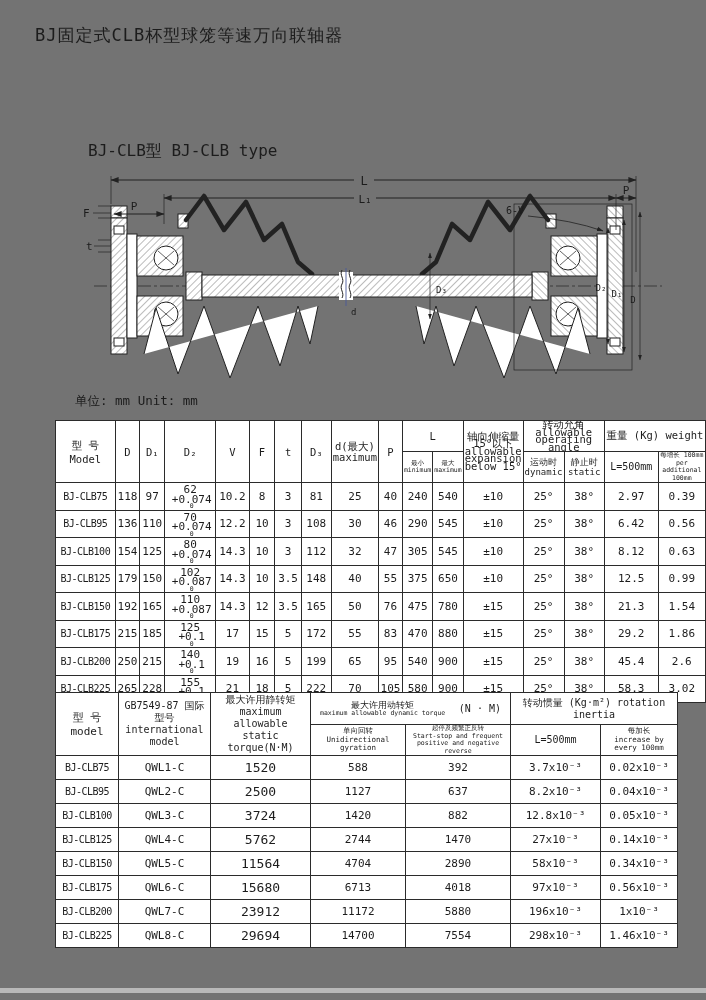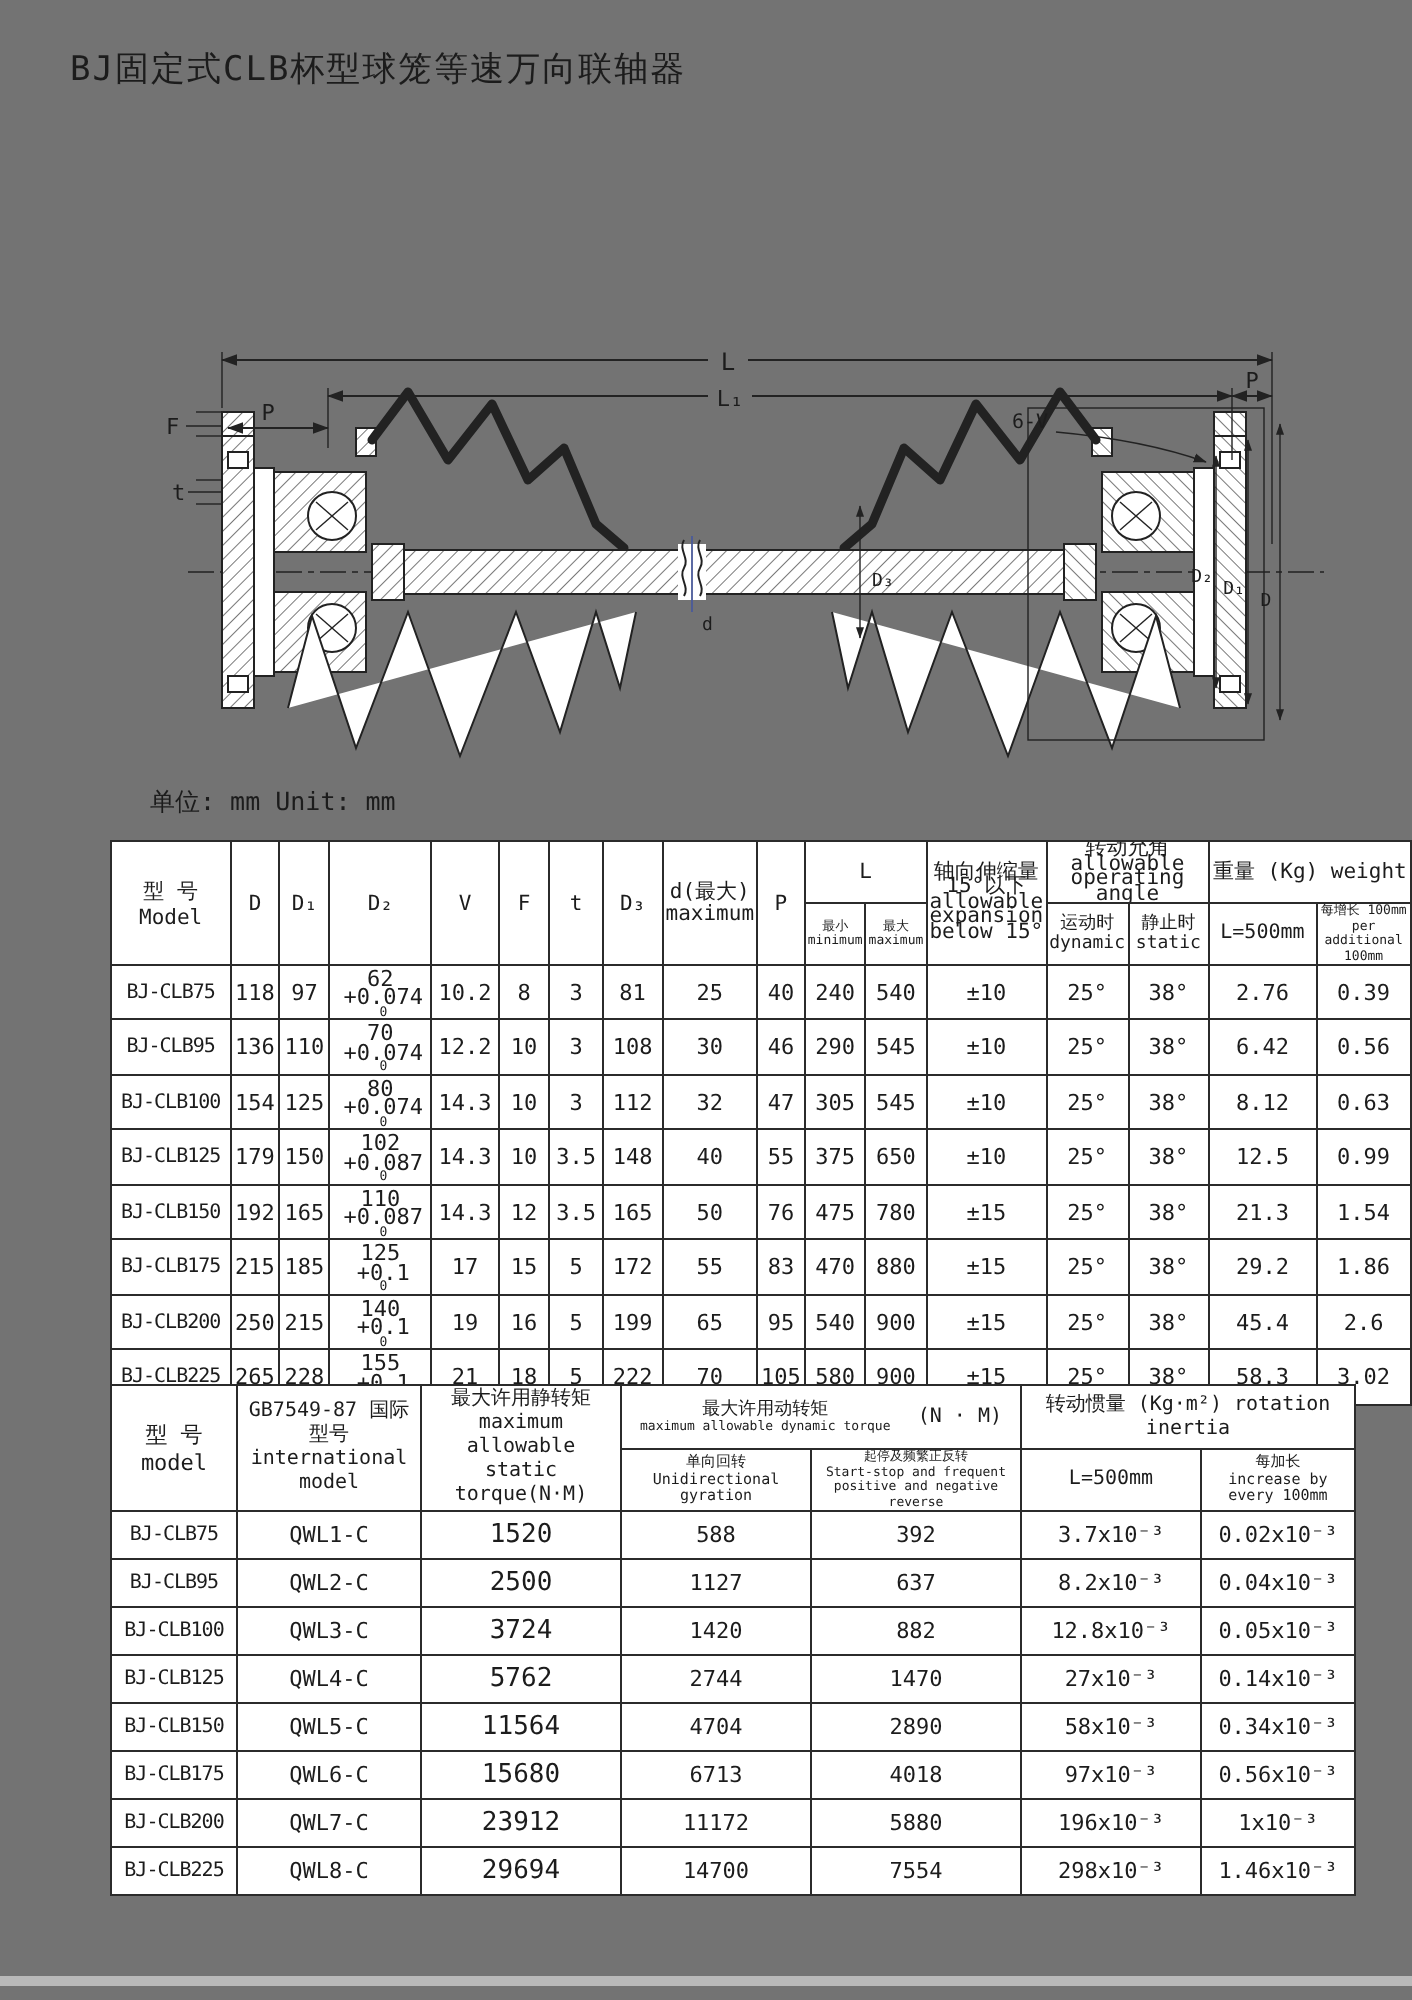--- a/index.html
+++ b/index.html
@@ -37,20 +37,21 @@
 </style>
 </head>
 <body>
 
 <div class="page">
 
   <div class="title-block">
     <div class="title-zh">BJ固定式CLB杯型球笼等速万向联轴器</div>
   </div>
 
+  <div class="drawing-title">BJ-CLB型 BJ-CLB type</div>
 
   <div class="svg-wrap">
   <svg width="622" height="236" viewBox="0 0 622 236">
     <defs>
       <pattern id="h45" patternUnits="userSpaceOnUse" width="5" height="5" patternTransform="rotate(45)">
         <rect width="5" height="5" fill="#ffffff"></rect>
         <line x1="0" y1="0" x2="0" y2="5" stroke="#555" stroke-width="0.8"></line>
       </pattern>
       <marker id="arr" viewBox="0 0 10 10" refX="8.5" refY="5" markerWidth="9" markerHeight="9" orient="auto-start-reverse">
         <path d="M0,1.8 L9,5 L0,8.2 z" fill="#222"></path>
@@ -227,21 +228,21 @@
           <td>8</td>
           <td>3</td>
           <td>81</td>
           <td>25</td>
           <td>40</td>
           <td>240</td>
           <td>540</td>
           <td>±10</td>
           <td>25°</td>
           <td>38°</td>
-          <td>2.76</td>
+          <td>2.97</td>
           <td>0.39</td>
         </tr>
         <tr>
           <td>BJ-CLB95</td>
           <td>136</td>
           <td>110</td>
           <td class="d2cell"><span>70</span><span class="tol">
               <span>+0.074</span>
               <span>0</span>
             </span></td>

